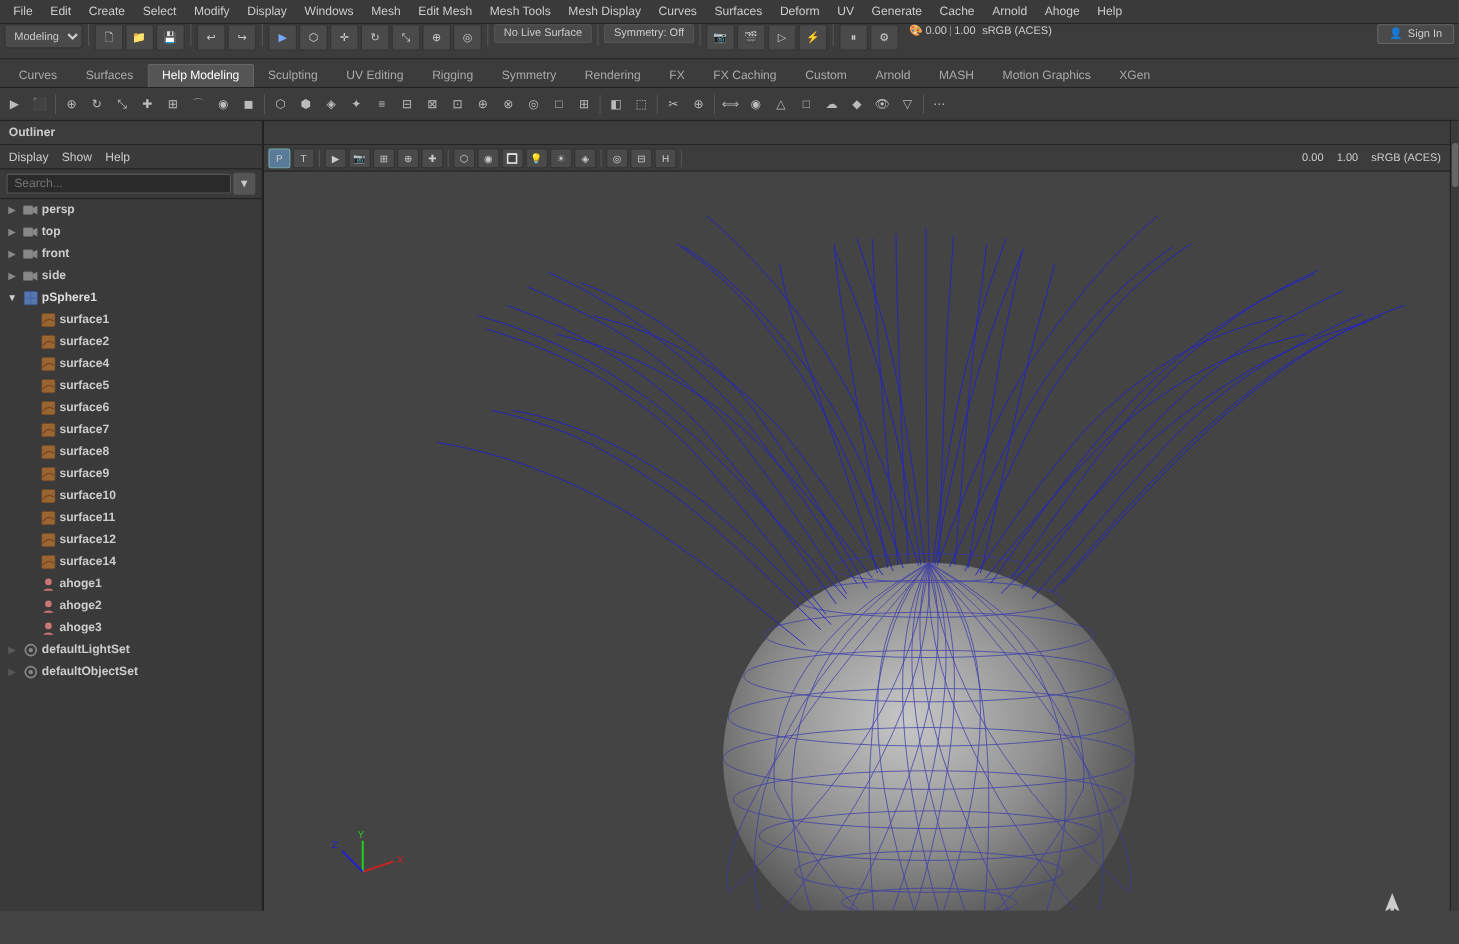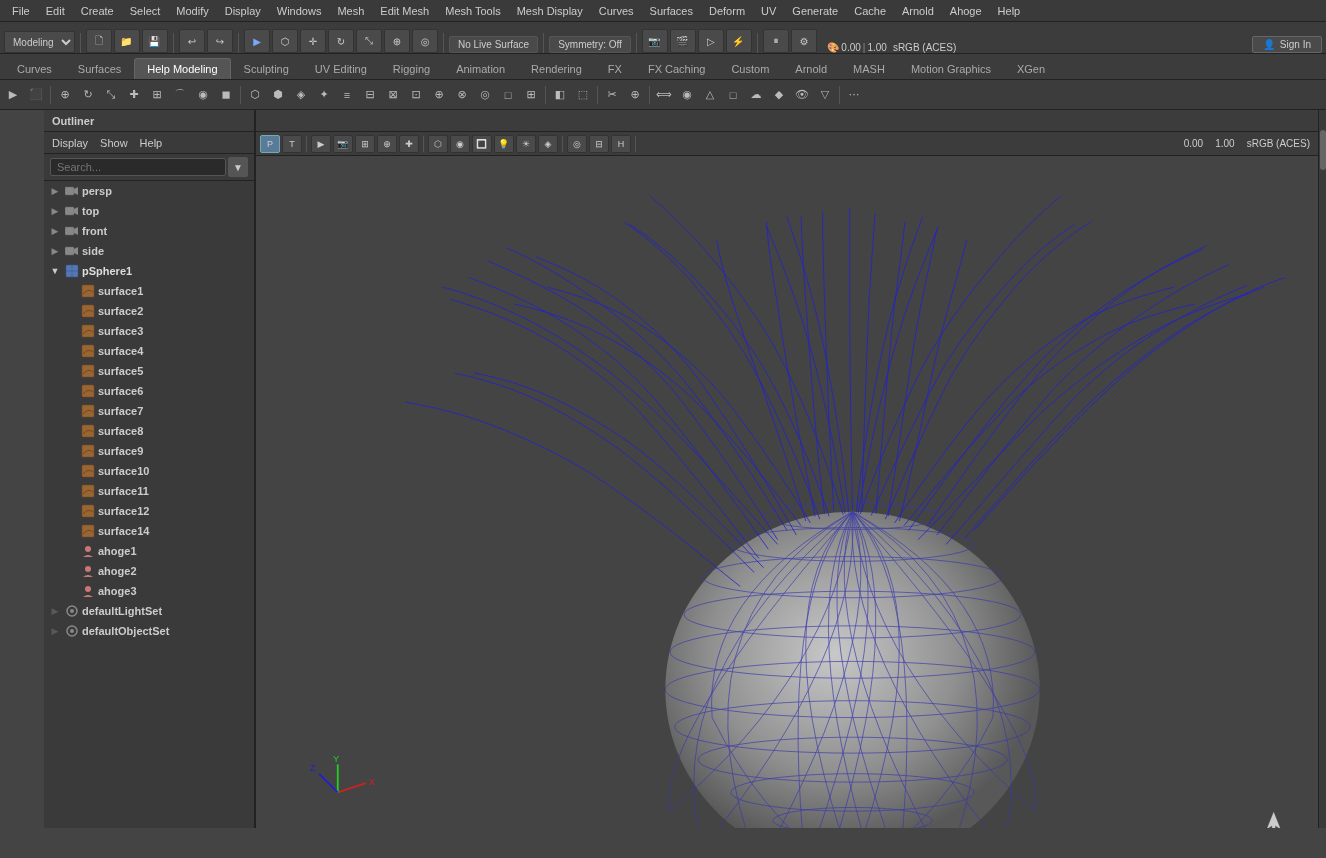--- a/index.html
+++ b/index.html
@@ -29,21 +29,21 @@
       font-size: 11px;
       cursor: pointer;
       white-space: nowrap;
     }
 
     
     #toolbar1 {
       height: 32px;
       background: #3c3c3c;
       display: flex;
-      align-items: flex-end;
+      align-items: flex-start;
       border-bottom: 1px solid #222;
       padding: 0 4px;
       gap: 2px;
     }
     .toolbar-btn {
       width: 26px;
       height: 24px;
       background: #4a4a4a;
       border: 1px solid #333;
       border-radius: 2px;
@@ -128,27 +128,26 @@
     }
 
     
     #main {
       display: flex;
       height: calc(858px - 22px - 32px - 26px - 30px - 30px);
     }
 
     
     #outliner {
-      width: 212px;
+      width: 240px;
       background: #3a3a3a;
       border-right: 2px solid #222;
       display: flex;
       flex-direction: column;
       flex-shrink: 0;
-      margin-left: 44px;
     }
     #outliner-header {
       height: 22px;
       background: #3c3c3c;
       display: flex;
       align-items: center;
       padding: 0 8px;
       font-size: 11px;
       font-weight: bold;
       color: #ccc;
@@ -428,21 +427,21 @@
   </div>
 </div>
 
 <div id="tab-bar">
 <div class="tab">Curves</div>
     <div class="tab">Surfaces</div>
     <div class="tab active">Help Modeling</div>
     <div class="tab">Sculpting</div>
     <div class="tab">UV Editing</div>
     <div class="tab">Rigging</div>
-    <div class="tab">Animation</div>
+    <div class="tab">Symmetry</div>
     <div class="tab">Rendering</div>
     <div class="tab">FX</div>
     <div class="tab">FX Caching</div>
     <div class="tab">Custom</div>
     <div class="tab">Arnold</div>
     <div class="tab">MASH</div>
     <div class="tab">Motion Graphics</div>
     <div class="tab">XGen</div>
   </div>
 
@@ -579,30 +578,20 @@
           <span class="item-label">surface2</span>
         </div>
         <div class="outliner-item" style="padding-left: 20px;">
           <div class="expand-icon" style="opacity: 0.4;"></div>
           <div class="item-icon nurbs" style="color: rgb(204, 170, 102);">
             <svg width="14" height="14">
               <rect x="1" y="1" width="12" height="12" fill="#996633" stroke="#774422" stroke-width="0.5" rx="1"></rect>
               <path d="M2,10 Q7,4 12,8" stroke="#774422" stroke-width="1" fill="none"></path>
             </svg>
           </div>
-          <span class="item-label">surface3</span>
-        </div>
-        <div class="outliner-item" style="padding-left: 20px;">
-          <div class="expand-icon" style="opacity: 0.4;"></div>
-          <div class="item-icon nurbs" style="color: rgb(204, 170, 102);">
-            <svg width="14" height="14">
-              <rect x="1" y="1" width="12" height="12" fill="#996633" stroke="#774422" stroke-width="0.5" rx="1"></rect>
-              <path d="M2,10 Q7,4 12,8" stroke="#774422" stroke-width="1" fill="none"></path>
-            </svg>
-          </div>
           <span class="item-label">surface4</span>
         </div>
         <div class="outliner-item" style="padding-left: 20px;">
           <div class="expand-icon" style="opacity: 0.4;"></div>
           <div class="item-icon nurbs" style="color: rgb(204, 170, 102);">
             <svg width="14" height="14">
               <rect x="1" y="1" width="12" height="12" fill="#996633" stroke="#774422" stroke-width="0.5" rx="1"></rect>
               <path d="M2,10 Q7,4 12,8" stroke="#774422" stroke-width="1" fill="none"></path>
             </svg>
           </div>

